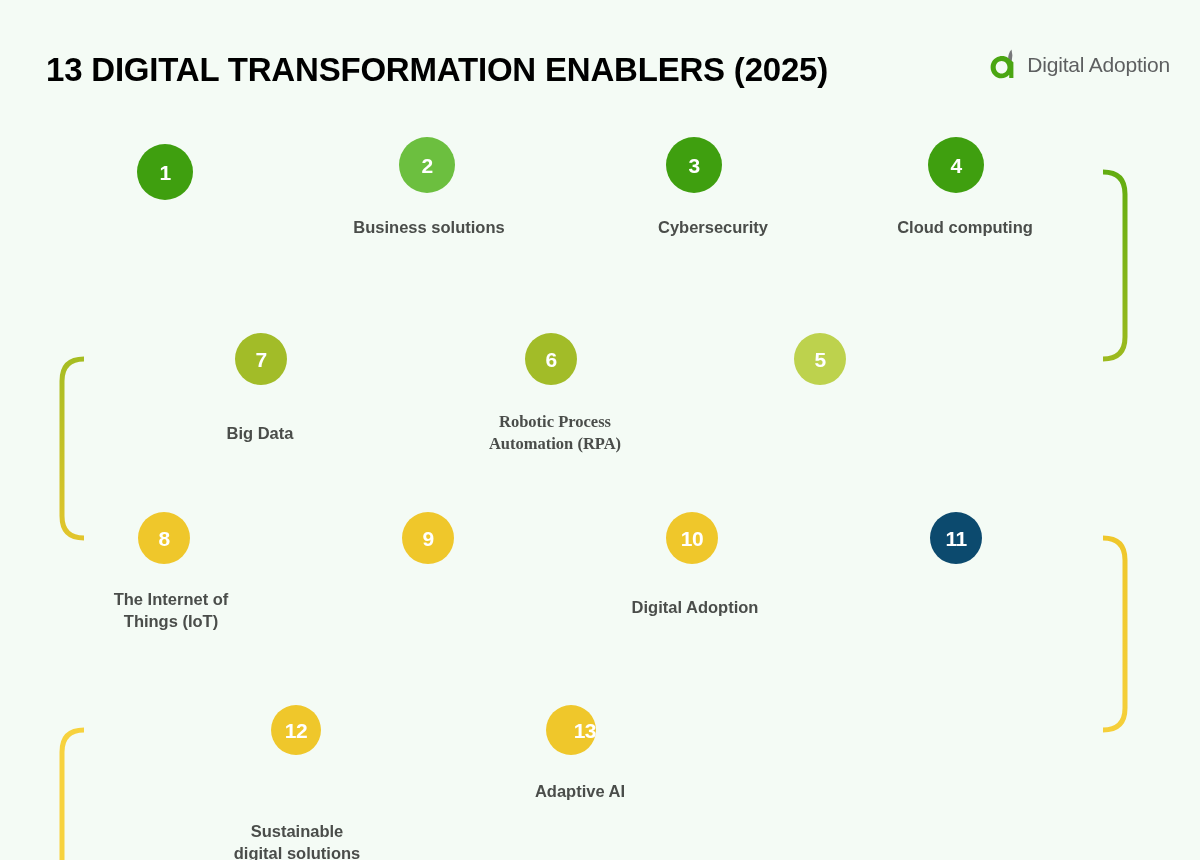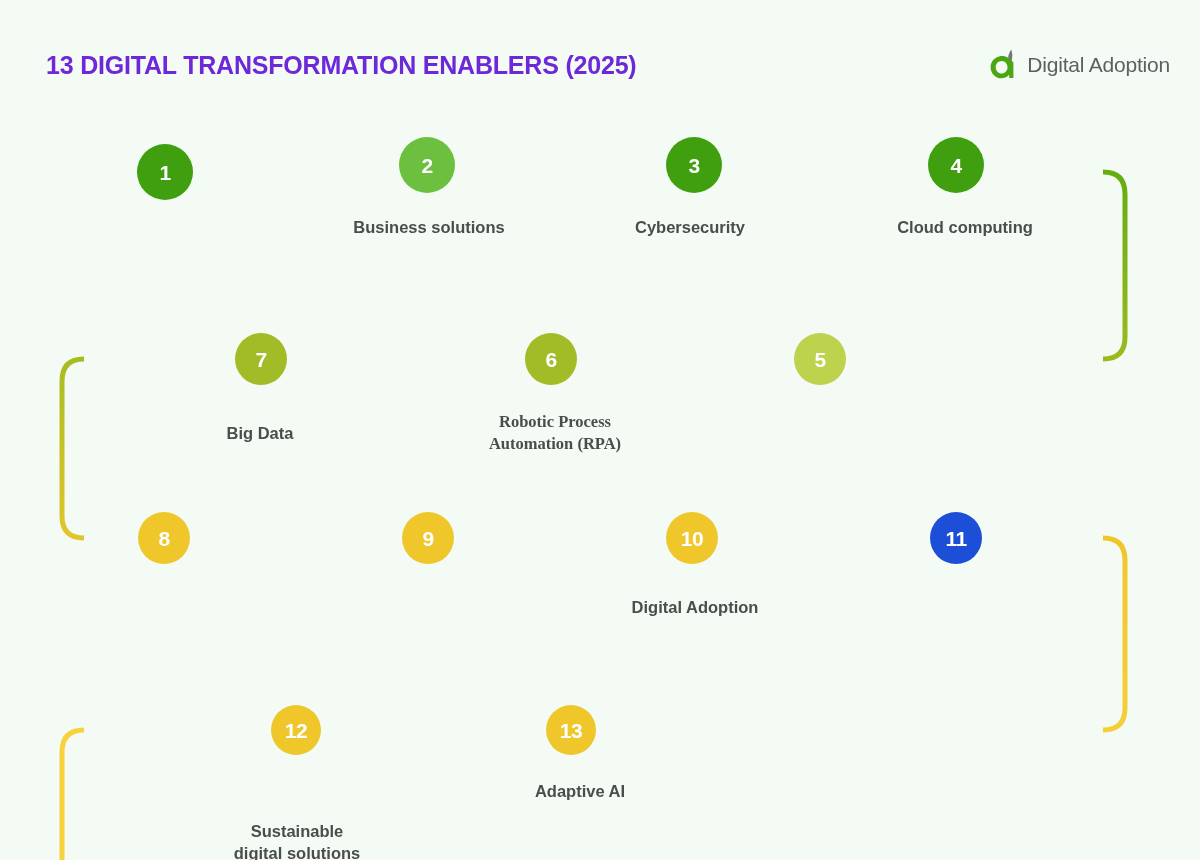--- a/index.html
+++ b/index.html
@@ -21,24 +21,24 @@
     left: 0; top: 0;
     width: 1200px;
     height: 860px;
   }
 
   
   .page-title {
     position: absolute;
     left: 46px;
     top: 51px;
-    font-size: 25px;
+    font-size: 33px;
     font-weight: bold;
     letter-spacing: -0.2px;
-    color: #6d28d9;
+    color: #000000;
     white-space: nowrap;
   }
   .brand {
     position: absolute;
     right: 30px;
     top: 48px;
     display: flex;
     align-items: center;
     gap: 6px;
   }
@@ -186,34 +186,36 @@
   </div>
   <div class="node" style="left:164px; top:538px; width:52px; height:52px; background:#efc72b;">
     <span class="node-num">8</span>
   </div>
   <div class="node" style="left:428px; top:538px; width:52px; height:52px; background:#efc72b;">
     <span class="node-num">9</span>
   </div>
   <div class="node" style="left:692px; top:538px; width:52px; height:52px; background:#efc72b;">
     <span class="node-num">10</span>
   </div>
-  <div class="node" style="left:956px; top:538px; width:52px; height:52px; background:#1d4ed8;">
+  <div class="node" style="left:956px; top:538px; width:52px; height:52px; background:#0c4a6e;">
     <span class="node-num">11</span>
   </div>
   <div class="node" style="left:296px; top:730px; width:50px; height:50px; background:#efc72b;">
     <span class="node-num">12</span>
   </div>
-  <div class="node" style="left:571px; top:730px; width:50px; height:50px; background:#efc72b;">
+  <div class="node" style="left:571px; top:730px; width:50px; height:50px; background:#efc72b;justify-content:flex-end;">
     <span class="node-num">13</span>
   </div>
 
   <div class="node-label" style="left:429px; top:217px; width:280px;">Business solutions</div>
-  <div class="node-label" style="left:690px; top:217px; width:260px;text-align:center;">Cybersecurity</div>
+  <div class="node-label" style="left:713px; top:217px; width:260px;text-align:center;">Cybersecurity</div>
   <div class="node-label" style="left:965px; top:217px; width:260px;">Cloud computing</div>
   <div class="node-label" style="left:555px; top:411px; width:240px;font-family:Liberation Serif, serif;">Robotic Process
 Automation (RPA)</div>
   <div class="node-label" style="left:260px; top:423px; width:220px;">Big Data</div>
+  <div class="node-label" style="left:171px; top:589px; width:230px;">The Internet of
+Things (IoT)</div>
   <div class="node-label" style="left:695px; top:597px; width:250px;">Digital Adoption</div>
   <div class="node-label" style="left:297px; top:821px; width:250px;">Sustainable
 digital solutions</div>
   <div class="node-label" style="left:580px; top:781px; width:220px;">Adaptive AI</div>
 
 </div>
 
 </body></html>

